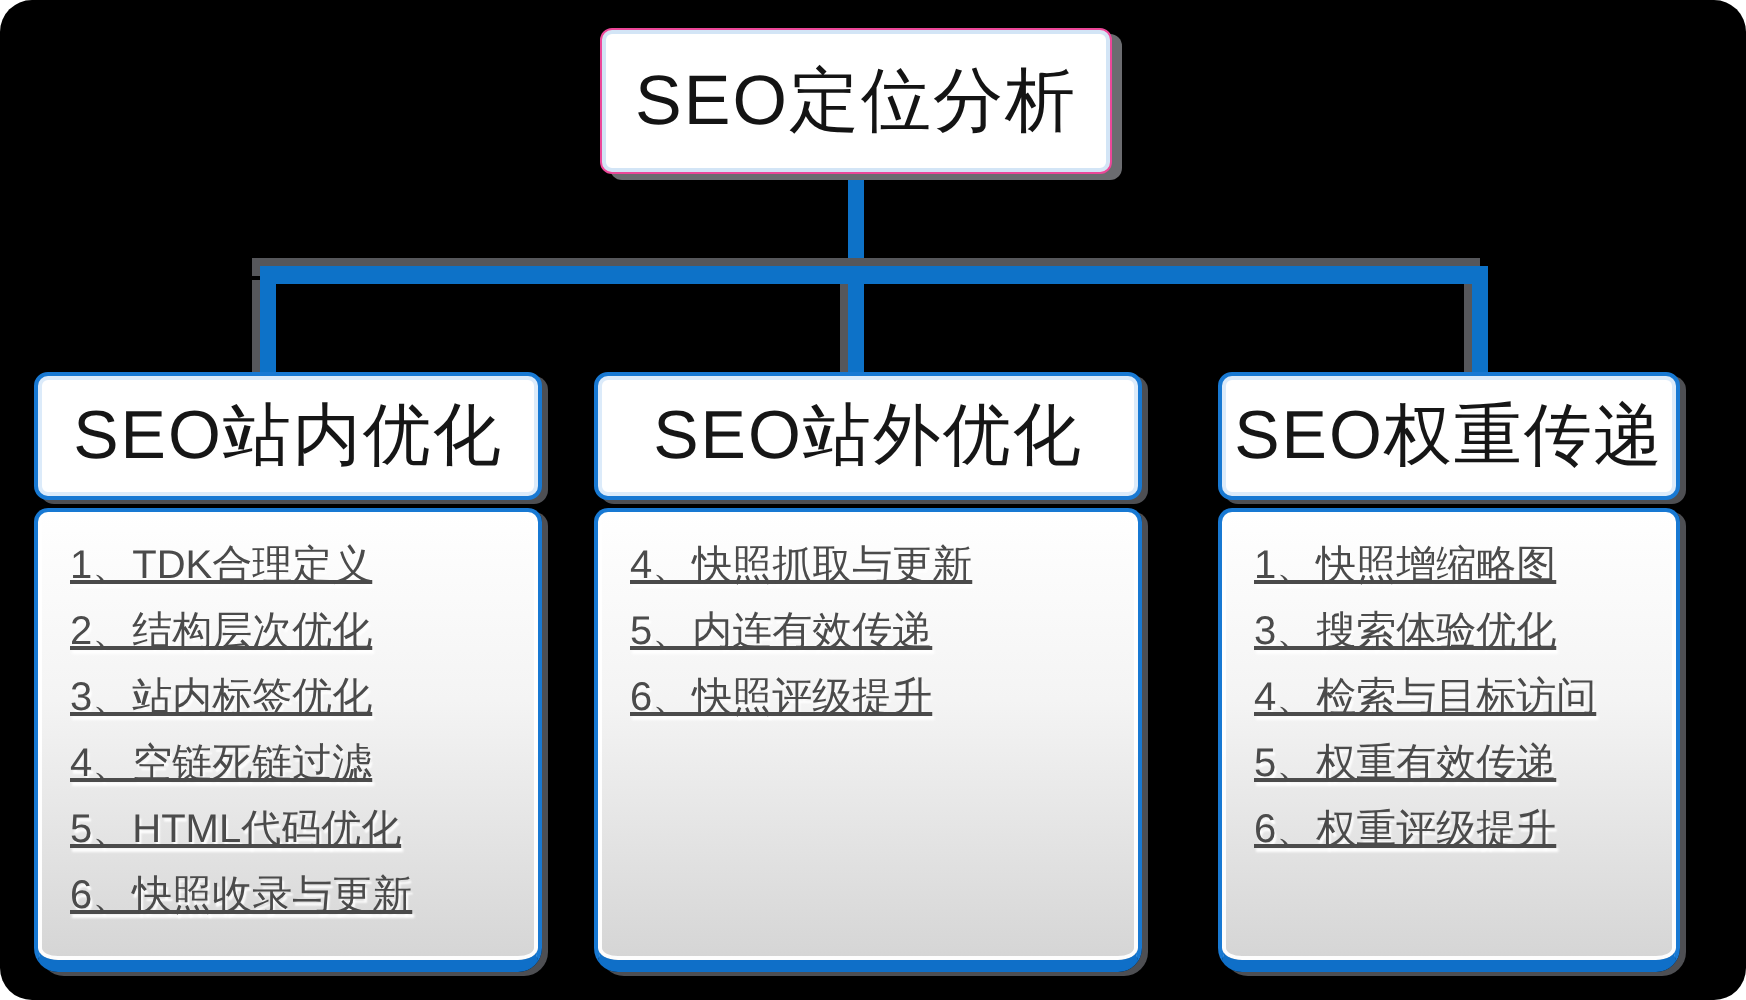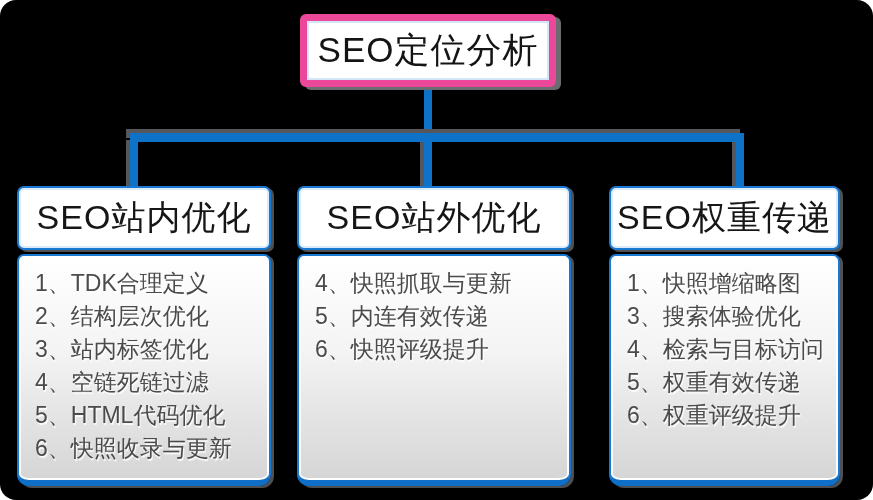--- a/index.html
+++ b/index.html
@@ -26,21 +26,21 @@
   .drop-center { left: 424px; top: 140px; width: 8px; height: 47px;
                  box-shadow: -4px 0 0 #56575b; }
   .drop-right  { left: 736px; top: 140px; width: 8px; height: 47px;
                  box-shadow: -4px 0 0 #56575b; }
 
   
   .root-box {
     position: absolute; left: 300px; top: 14px;
     width: 256px; height: 73px;
     background: #ffffff;
-    border: 7px solid #ec4899;
+    border: 1px solid #ec4899;
     border-radius: 6px;
     box-shadow: 5px 3px 0 #6b6c70, inset 0 0 0 2px #d3e5f6;
     display: flex; align-items: center; justify-content: center;
     font-size: 35px; color: #141414; letter-spacing: 1px;
     white-space: nowrap;
   }
 
   
   .column {
     position: absolute; top: 186px;
@@ -64,25 +64,26 @@
     height: 232px;
     background: linear-gradient(180deg, #ffffff 0%, #f4f4f4 42%, #d5d5d5 100%);
     border: 2px solid #1879d3;
     border-bottom: 6px solid #0f6fc8;
     border-radius: 7px 7px 12px 12px;
     box-shadow: 3px 2px 0 #4e4f53, inset 0 0 0 2px rgba(255,255,255,0.95);
     padding: 11px 6px 0 16px;
     overflow: hidden;
   }
   .item {
-    font-size: 23px;
+    font-size: 20px;
     line-height: 33px;
     color: #4b4b4b;
     text-shadow: 1px 2px 1px rgba(255,255,255,0.95);
     white-space: nowrap;
+    text-decoration: underline;
   }
 </style>
 </head>
 <body>
 
 <div class="canvas">
 
   <div class="connector stem"></div>
   <div class="connector drop-left"></div>
   <div class="connector drop-center"></div>

